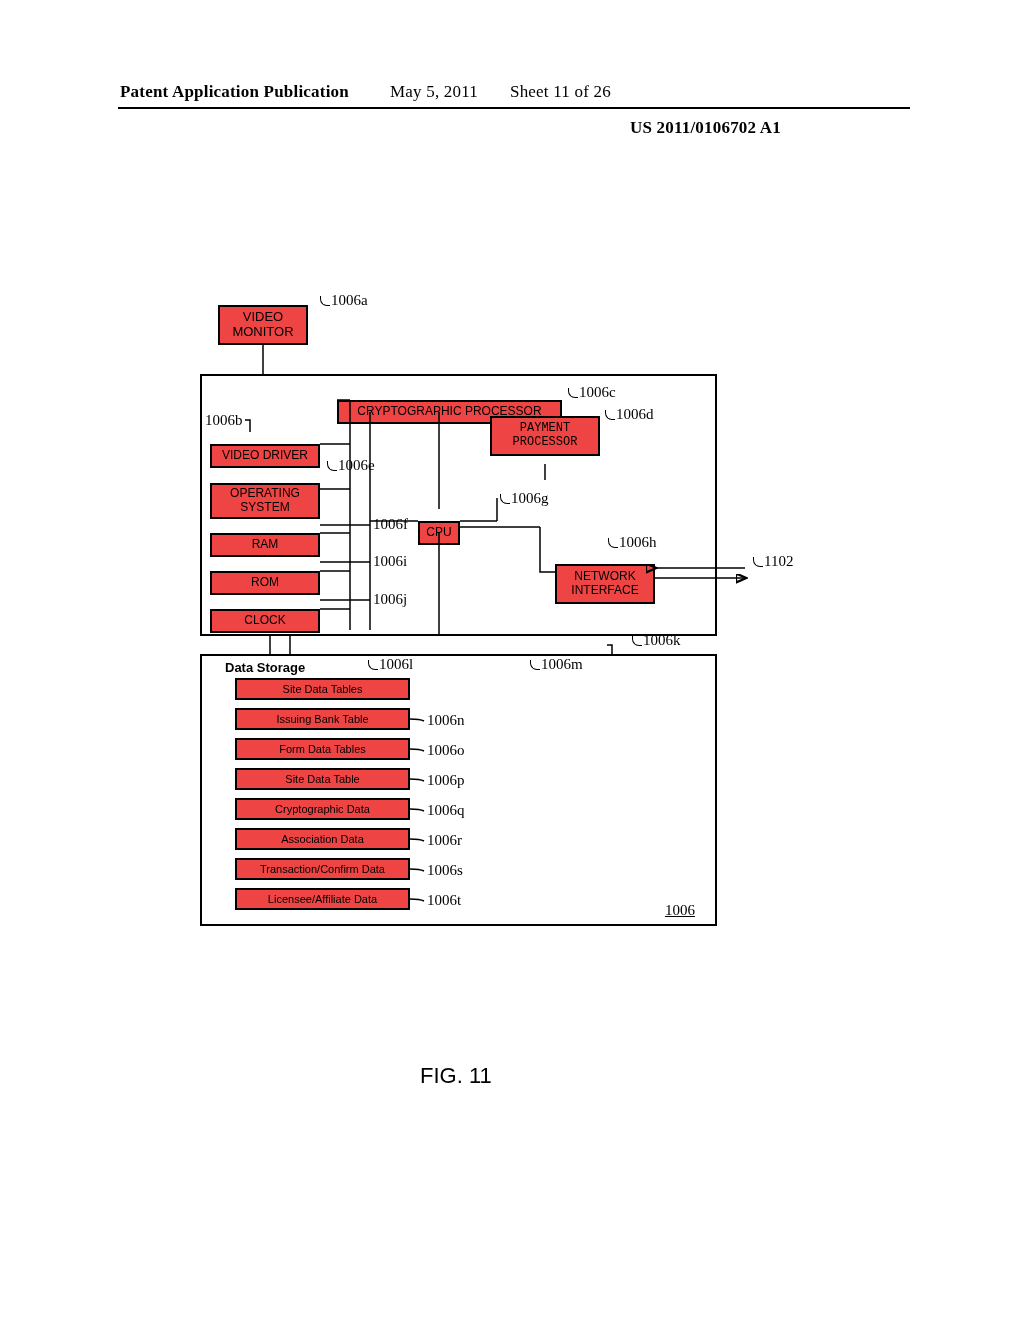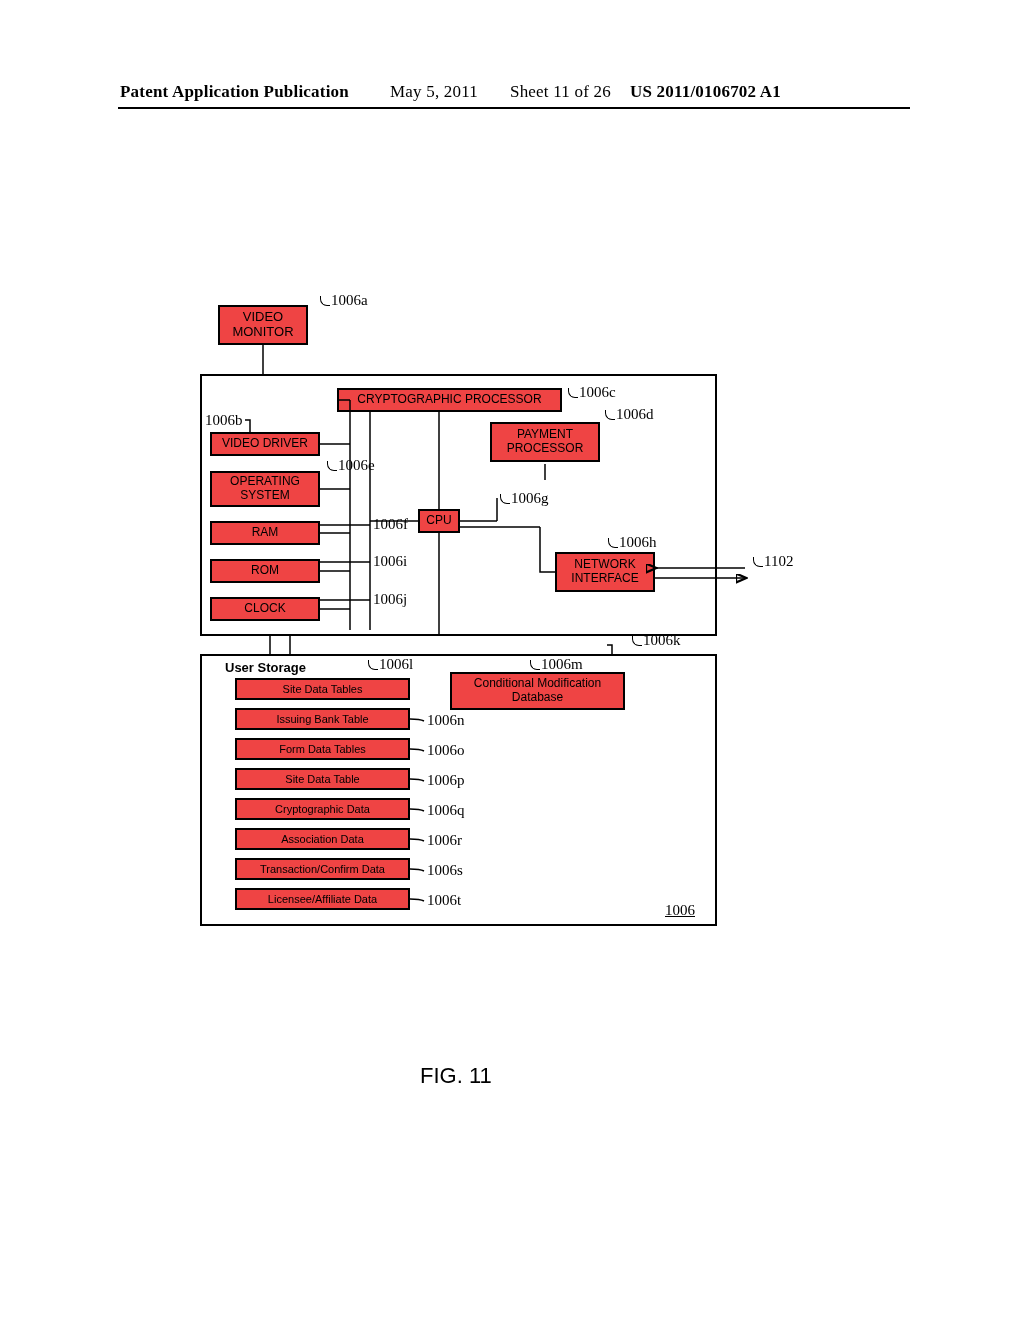--- a/index.html
+++ b/index.html
@@ -13,21 +13,21 @@
   }
   .page-header {
     position: absolute;
     top: 82px; left: 0; width: 1024px;
     display: flex;
     font-size: 17px;
     letter-spacing: 0.2px;
   }
   .hdr-left  { position:absolute; left:120px; font-weight:bold; }
   .hdr-mid   { position:absolute; left:390px; }
-  .hdr-right { position:absolute; left:630px; font-weight:bold; }
+  .hdr-right { position:absolute; left:630px; font-weight:bold;margin-top:36px; }
   .hdr-rule {
     position: absolute; top: 107px; left: 118px; width: 792px; height: 2px; background:#000;
   }
 
   
   .stage {
     position: absolute;
     left: 0; top: 0; width: 896px; height: 1320px;
   }
 
@@ -36,21 +36,21 @@
     border: 2px solid #000;
     background: #ef4444;
     text-align: center;
     font-family: Arial, Helvetica, sans-serif;
     font-size: 13px;
     display: flex;
     align-items: center;
     justify-content: center;
     line-height: 1.15;
   }
-  .box.small { font-size: 12px; }
+  .box.small { font-size: 12px; margin-top: 12px; }
   .box.tiny  { font-size: 11px; }
   .label {
     position: absolute;
     font-family: "Times New Roman", Times, serif;
     font-size: 15px;
   }
   .lead {
     position: absolute;
     font-family: "Times New Roman", Times, serif;
     font-size: 15px;
@@ -124,38 +124,36 @@
 
   <div class="box small" style="left:210px; top:559px; width:110px; height:24px;">ROM</div>
   <span class="label" style="left:373px; top:553px;">1006i</span>
 
   <div class="box small" style="left:210px; top:597px; width:110px; height:24px;">CLOCK</div>
   <span class="label" style="left:373px; top:591px;">1006j</span>
 
   <div class="box small" style="left:337px; top:388px; width:225px; height:24px;">CRYPTOGRAPHIC PROCESSOR</div>
   <span class="lead" style="left:568px; top:384px;">1006c</span>
 
-  <div class="box small" style="left:490px; top:422px; width:110px; height:40px; white-space:pre-line;">PAYMENT
+  <div class="box small" style="left:490px; top:404px; width:110px; height:40px; white-space:pre-line;font-family:Liberation Mono, monospace;">PAYMENT
 PROCESSOR</div>
   <span class="lead" style="left:605px; top:406px;">1006d</span>
 
   <div class="box small" style="left:418px; top:509px; width:42px; height:24px;">CPU</div>
   <span class="lead" style="left:500px; top:490px;">1006g</span>
 
   <div class="box small" style="left:555px; top:552px; width:100px; height:40px; white-space:pre-line;">NETWORK
 INTERFACE</div>
   <span class="lead" style="left:608px; top:534px;">1006h</span>
 
-  <span class="ds-title" style="left:225px; top:660px;">User Storage</span>
+  <span class="ds-title" style="left:225px; top:660px;">Data Storage</span>
   <span class="lead" style="left:368px; top:656px;">1006l</span>
   <span class="lead" style="left:608px; top:632px;padding-left:24px;">1006k</span>
   <span class="lead" style="left:530px; top:656px;">1006m</span>
 
-  <div class="box small" style="left:450px; top:672px; width:175px; height:38px; white-space:pre-line;">Conditional Modification
-Database</div>
 
   <div class="box tiny" style="left:235px; top:678px; width:175px; height:22px;">Site Data Tables</div>
   <div class="box tiny" style="left:235px; top:708px; width:175px; height:22px;">Issuing Bank Table</div>
   <span class="label" style="left:427px; top:712px;">1006n</span>
   <div class="box tiny" style="left:235px; top:738px; width:175px; height:22px;">Form Data Tables</div>
   <span class="label" style="left:427px; top:742px;">1006o</span>
   <div class="box tiny" style="left:235px; top:768px; width:175px; height:22px;">Site Data Table</div>
   <span class="label" style="left:427px; top:772px;">1006p</span>
   <div class="box tiny" style="left:235px; top:798px; width:175px; height:22px;">Cryptographic Data</div>
   <span class="label" style="left:427px; top:802px;">1006q</span>

